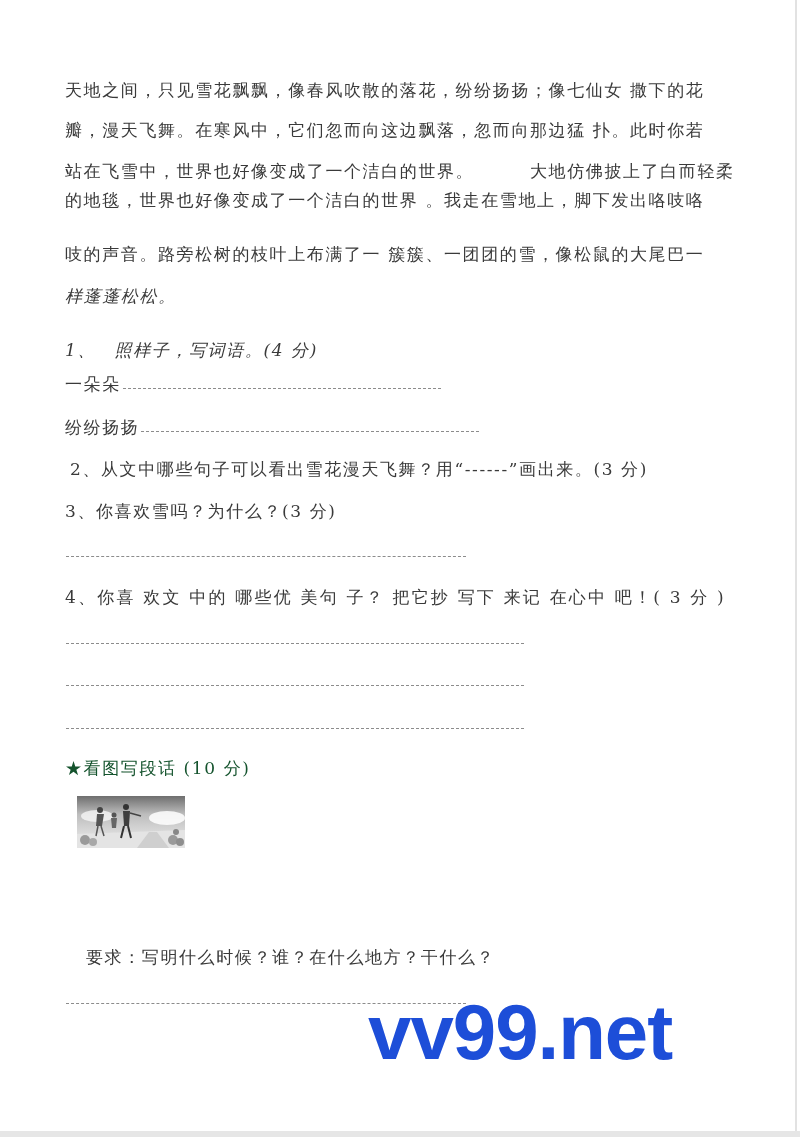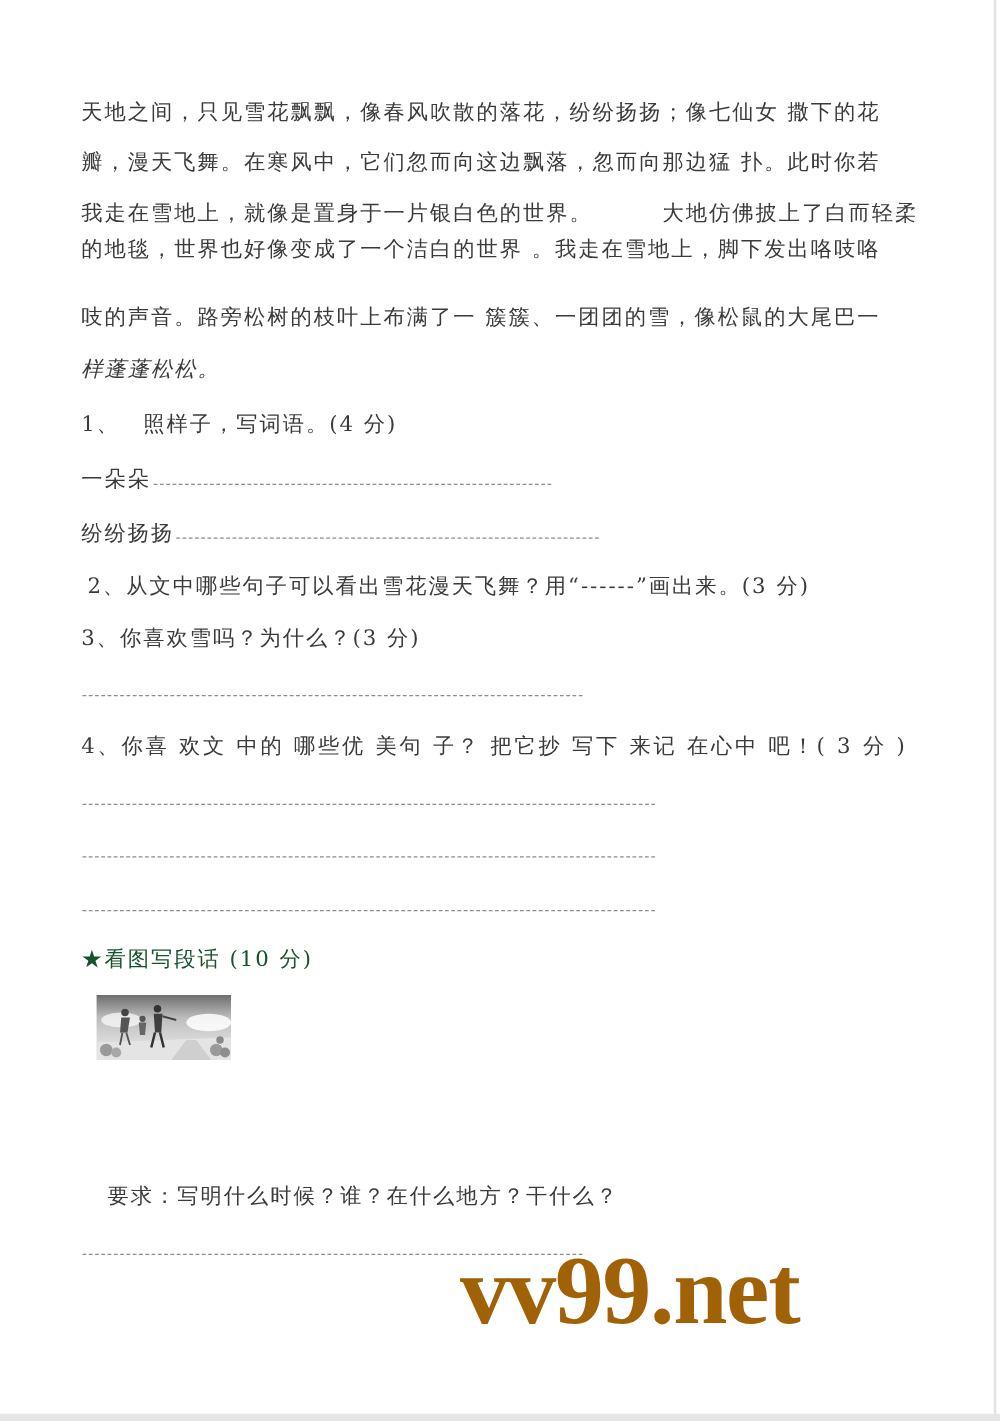--- a/index.html
+++ b/index.html
@@ -23,40 +23,40 @@
     position:absolute; left:66px; height:0; border-top:1.5px dashed #8c8c8c;
   }
   .dash-inline {
     display:inline-block; vertical-align:middle; border-top:1.5px dashed #8c8c8c; height:0;
     margin-left:2px; position:relative; top:3px;
   }
   .pic {
     position:absolute; left:77px; top:796px; width:108px; height:52px; overflow:hidden;
   }
   .watermark {
-    position:absolute; left:368px; top:992px; font-family:Liberation Serif, serif;
-    font-weight:bold; font-size:78px; color:#a16207; letter-spacing:-1px; line-height:80px;
+    position:absolute; left:368px; top:992px; font-family:Liberation Sans, sans-serif;
+    font-weight:bold; font-size:78px; color:#1d4ed8; letter-spacing:-1px; line-height:80px;
   }
 </style>
 </head>
 <body>
 
 <div class="page-edge-right"></div>
 <div class="page-edge-bottom"></div>
 
 <div>
   <div class="line" style="top:79px;">天地之间，只见雪花飘飘，像春风吹散的落花，纷纷扬扬；像七仙女 撒下的花</div>
   <div class="line" style="top:119px;text-align:center;">瓣，漫天飞舞。在寒风中，它们忽而向这边飘落，忽而向那边猛 扑。此时你若</div>
-  <div class="line" style="top:160px;">我走在雪地上，就像是置身于一片银白色的世界。　　　大地仿佛披上了白而轻柔</div>
+  <div class="line" style="top:160px;">站在飞雪中，世界也好像变成了一个洁白的世界。　　　大地仿佛披上了白而轻柔</div>
   <div class="line" style="top:189px;">的地毯，世界也好像变成了一个洁白的世界 。我走在雪地上，脚下发出咯吱咯</div>
   <div class="line" style="top:243px;">吱的声音。路旁松树的枝叶上布满了一 簇簇、一团团的雪，像松鼠的大尾巴一</div>
   <div class="line" style="top:285px;font-style:italic;">样蓬蓬松松。</div>
 </div>
 
-<div class="line" style="top:329px;">1、　照样子，写词语。(4 分)</div>
+<div class="line" style="top:339px;font-style:italic;">1、　照样子，写词语。(4 分)</div>
 <div class="line" style="top:373px;">
   <span>一朵朵</span><span class="dash-inline" style="width:318px;"></span>
 </div>
 <div class="line" style="top:416px;">
   <span>纷纷扬扬</span><span class="dash-inline" style="width:338px;"></span>
 </div>
 
 <div class="line" style="top:458px; left:70px;">2、从文中哪些句子可以看出雪花漫天飞舞？用“------”画出来。(3 分)</div>
 
 <div class="line" style="top:500px;">3、你喜欢雪吗？为什么？(3 分)</div>

